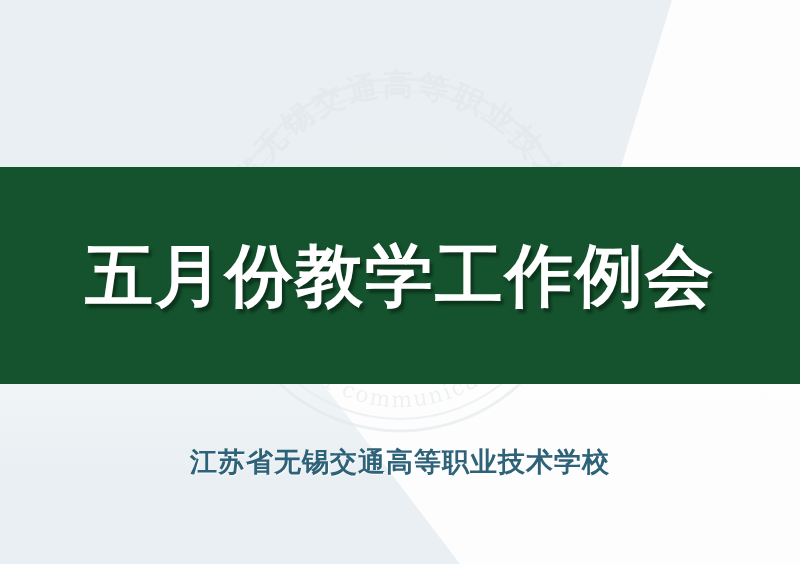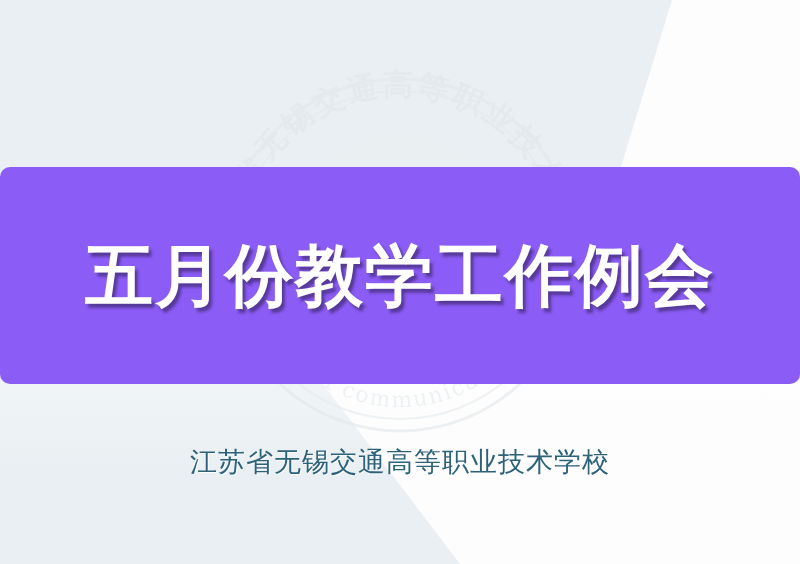--- a/index.html
+++ b/index.html
@@ -59,25 +59,24 @@
   }
   .watermark svg { display: block; width: 400px; height: 400px; }
 
   
   .banner {
     position: absolute;
     left: 0;
     top: 167px;
     width: 800px;
     height: 217px;
-    background: #8b5cf6;
+    background: #14532d;
     display: flex;
     align-items: center;
     justify-content: center;
-    border-radius: 10px;
   }
   .banner-title {
     color: #ffffff;
     font-size: 68px;
     font-weight: bold;
     letter-spacing: 2px;
     line-height: 1;
     white-space: nowrap;
     text-shadow: 3px 4px 3px rgba(0, 0, 0, 0.38);
     font-family: "DejaVu Sans", "Liberation Sans", sans-serif;
@@ -86,21 +85,21 @@
   
   .footer {
     position: absolute;
     left: 0;
     top: 446px;
     width: 800px;
     text-align: center;
   }
   .footer-line {
     color: #2d6279;
-    font-weight: normal;
+    font-weight: bold;
     line-height: 1.22;
     white-space: nowrap;
     text-shadow: 1px 1px 1px rgba(255,255,255,0.85);
     font-family: "DejaVu Sans", "Liberation Sans", sans-serif;
   }
   .footer-org { font-size: 27px; letter-spacing: 1px; }
   .footer-date { font-size: 27px; letter-spacing: 1px; }
 </style>
 </head>
 <body>

